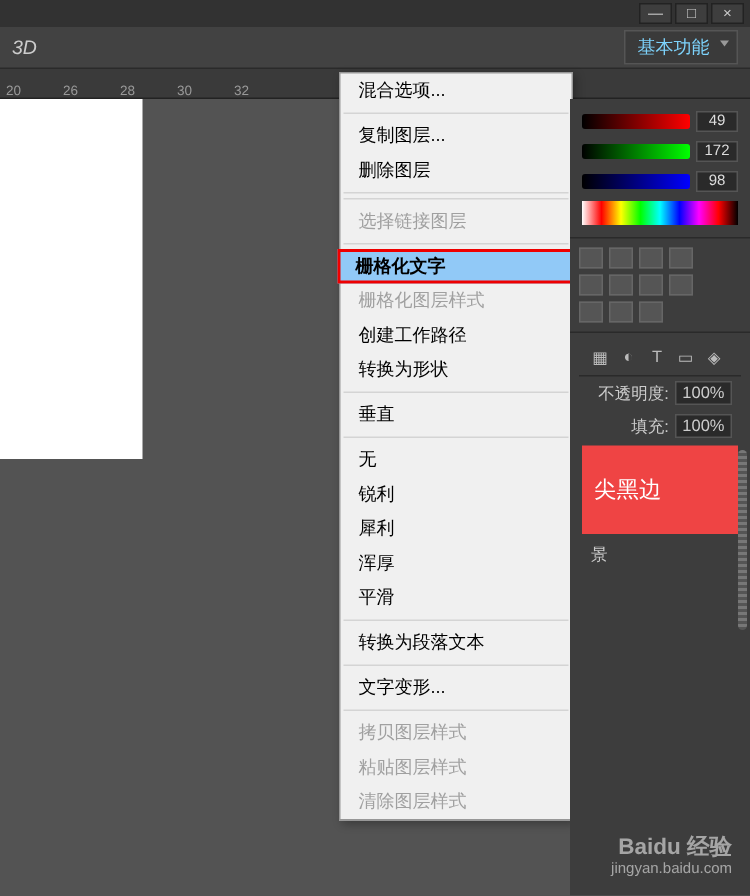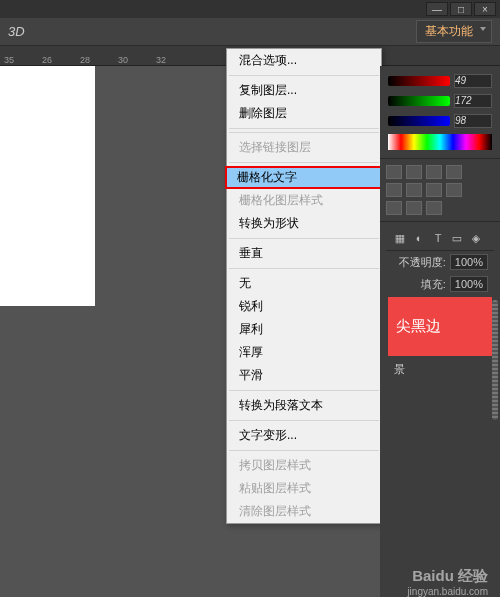--- a/index.html
+++ b/index.html
@@ -3,98 +3,99 @@
   <meta charset="utf-8">
   <style>
     * { margin: 0; padding: 0; box-sizing: border-box; font-family: "Microsoft YaHei", sans-serif; }
     body { width: 500px; height: 597px; background: #535353; overflow: hidden; position: relative; }
     
     .titlebar { height: 18px; background: #323232; display: flex; justify-content: flex-end; align-items: center; gap: 2px; padding-right: 4px; }
     .titlebar-btn { width: 22px; height: 14px; background: #3e3e3e; border: 1px solid #222; display: flex; align-items: center; justify-content: center; color: #ccc; font-size: 10px; }
     
     .toolbar { height: 28px; background: #424242; border-bottom: 1px solid #2a2a2a; display: flex; align-items: center; justify-content: space-between; padding: 0 8px; gap: 12px; }
     .toolbar-left { color: #ccc; font-size: 13px; font-style: italic; }
-    .workspace-btn { background: #3a3a3a; border: 1px solid #555; color: #fdba74; font-size: 12px; padding: 2px 18px 2px 8px; position: relative; }
+    .workspace-btn { background: #3a3a3a; border: 1px solid #555; color: #7dd3fc; font-size: 12px; padding: 2px 18px 2px 8px; position: relative; }
     .workspace-btn::after { content: ''; position: absolute; right: 5px; top: 6px; border: 3px solid transparent; border-top: 4px solid #999; }
     
     .ruler { height: 20px; background: #3a3a3a; border-bottom: 1px solid #222; color: #999; font-size: 9px; display: flex; align-items: flex-end; padding-left: 4px; }
     .ruler span { width: 38px; display: inline-block; }
     
     .canvas-area { position: absolute; left: 0; top: 66px; width: 95px; height: 240px; background: #fff; }
     
     .context-menu { position: absolute; left: 226px; top: 48px; width: 156px; background: #f0f0f0; border: 1px solid #979797; box-shadow: 2px 2px 6px rgba(0,0,0,0.3); font-size: 12px; }
     .menu-item { padding: 3px 12px; color: #000; cursor: pointer; }
     .menu-item.disabled { color: #a0a0a0; }
     .menu-item.highlighted { background: #91c9f7; }
     .menu-sep { height: 1px; background: #d4d4d4; margin: 3px 2px; }
-    .highlight-box { border: 2px solid #e00; padding: 1px 10px; margin: 0 -2px; }
+    .highlight-box { border: 2px solid #e00; padding: 1px 10px; margin: 0 -2px; font-weight: bold; }
     
     .panels { position: absolute; right: 0; top: 66px; width: 120px; bottom: 0; background: #3d3d3d; }
     .color-panel { padding: 8px; }
     .slider-row { display: flex; align-items: center; margin-bottom: 6px; gap: 4px; }
     .slider { flex: 1; height: 10px; border-radius: 2px; }
     .slider.r { background: linear-gradient(to right, #000, #f00); }
     .slider.g { background: linear-gradient(to right, #000, #0f0); }
     .slider.b { background: linear-gradient(to right, #000, #00f); }
-    .slider-val { width: 38px; height: 14px; background: #2a2a2a; border: 1px solid #555; color: #ddd; font-size: 10px; text-align: left; line-height: 12px; font-style: italic; }
+    .slider-val { width: 28px; height: 14px; background: #2a2a2a; border: 1px solid #555; color: #ddd; font-size: 10px; text-align: center; line-height: 12px; }
     .spectrum { height: 16px; background: linear-gradient(to right, #fff, #f00, #ff0, #0f0, #0ff, #00f, #f0f, #f00, #000); margin-top: 4px; }
     
     .panel-section { border-top: 1px solid #2a2a2a; padding: 6px; }
     .icon-row { display: flex; gap: 4px; flex-wrap: wrap; }
     .icon-sq { width: 16px; height: 14px; background: #555; border: 1px solid #666; }
     .tab-icons { display: flex; gap: 3px; padding: 4px 6px; border-bottom: 1px solid #2a2a2a; }
     .tab-icon { width: 16px; height: 14px; color: #bbb; font-size: 11px; text-align: center; }
     
     .opacity-row { display: flex; align-items: center; justify-content: flex-end; gap: 4px; padding: 3px 6px; font-size: 11px; color: #ccc; }
     .opacity-val { background: #2a2a2a; border: 1px solid #555; padding: 1px 4px; }
     
     .layer-row { background: #ef4444; padding: 20px 8px; font-size: 15px; color: #fff; margin: 2px; }
     .layer-item { padding: 4px 8px; font-size: 11px; color: #ccc; }
     
-    .watermark { position: absolute; right: 12px; bottom: 0; color: #c8c8c8; font-size: 11px; text-align: right; opacity: 0.75; }
+    .watermark { position: absolute; right: 12px; bottom: 12px; color: #c8c8c8; font-size: 11px; text-align: right; opacity: 0.75; }
     .watermark .logo { font-size: 15px; font-weight: bold; }
     .watermark .url { font-size: 10px; }
     
     .vgrip { position: absolute; right: 2px; top: 300px; width: 6px; height: 120px; background: repeating-linear-gradient(#777, #777 2px, #555 2px, #555 4px); border-radius: 3px; }
   </style>
 </head>
 <body>
 
 <div class="titlebar">
   <div class="titlebar-btn">—</div>
   <div class="titlebar-btn">□</div>
   <div class="titlebar-btn">×</div>
 </div>
 
 <div class="toolbar">
   <div class="toolbar-left">3D</div>
   <div class="workspace-btn">基本功能</div>
 </div>
 
 <div class="ruler">
-  <span>35</span>
+  <span>20</span>
   <span>26</span>
   <span>28</span>
   <span>30</span>
   <span>32</span>
 </div>
 
 <div class="canvas-area"></div>
 
 <div class="context-menu">
   <div class="menu-item">混合选项...</div>
   <div class="menu-sep"></div>
   <div class="menu-item">复制图层...</div>
   <div class="menu-item">删除图层</div>
   <div class="menu-sep"></div>
   <div class="menu-sep"></div>
   <div class="menu-item disabled">选择链接图层</div>
   <div class="menu-sep"></div>
   <div class="menu-item highlighted highlight-box">栅格化文字</div>
   <div class="menu-item disabled">栅格化图层样式</div>
+  <div class="menu-item">创建工作路径</div>
   <div class="menu-item">转换为形状</div>
   <div class="menu-sep"></div>
   <div class="menu-item">垂直</div>
   <div class="menu-sep"></div>
   <div class="menu-item">无</div>
   <div class="menu-item">锐利</div>
   <div class="menu-item">犀利</div>
   <div class="menu-item">浑厚</div>
   <div class="menu-item">平滑</div>
   <div class="menu-sep"></div>

